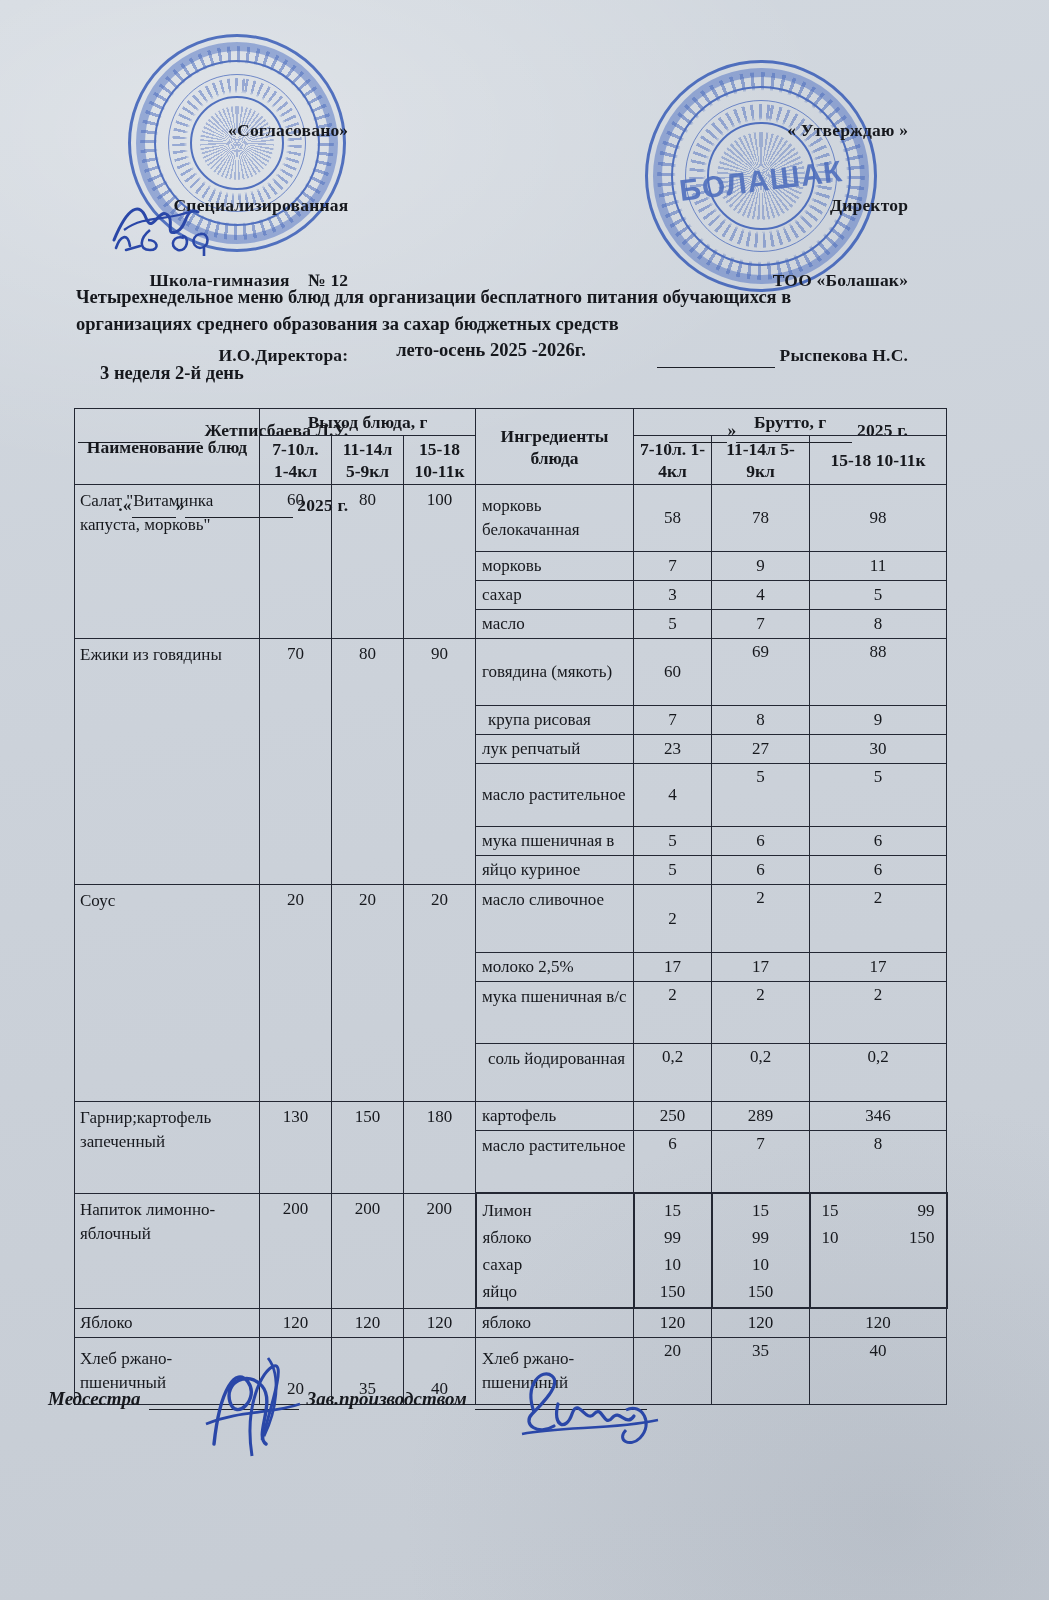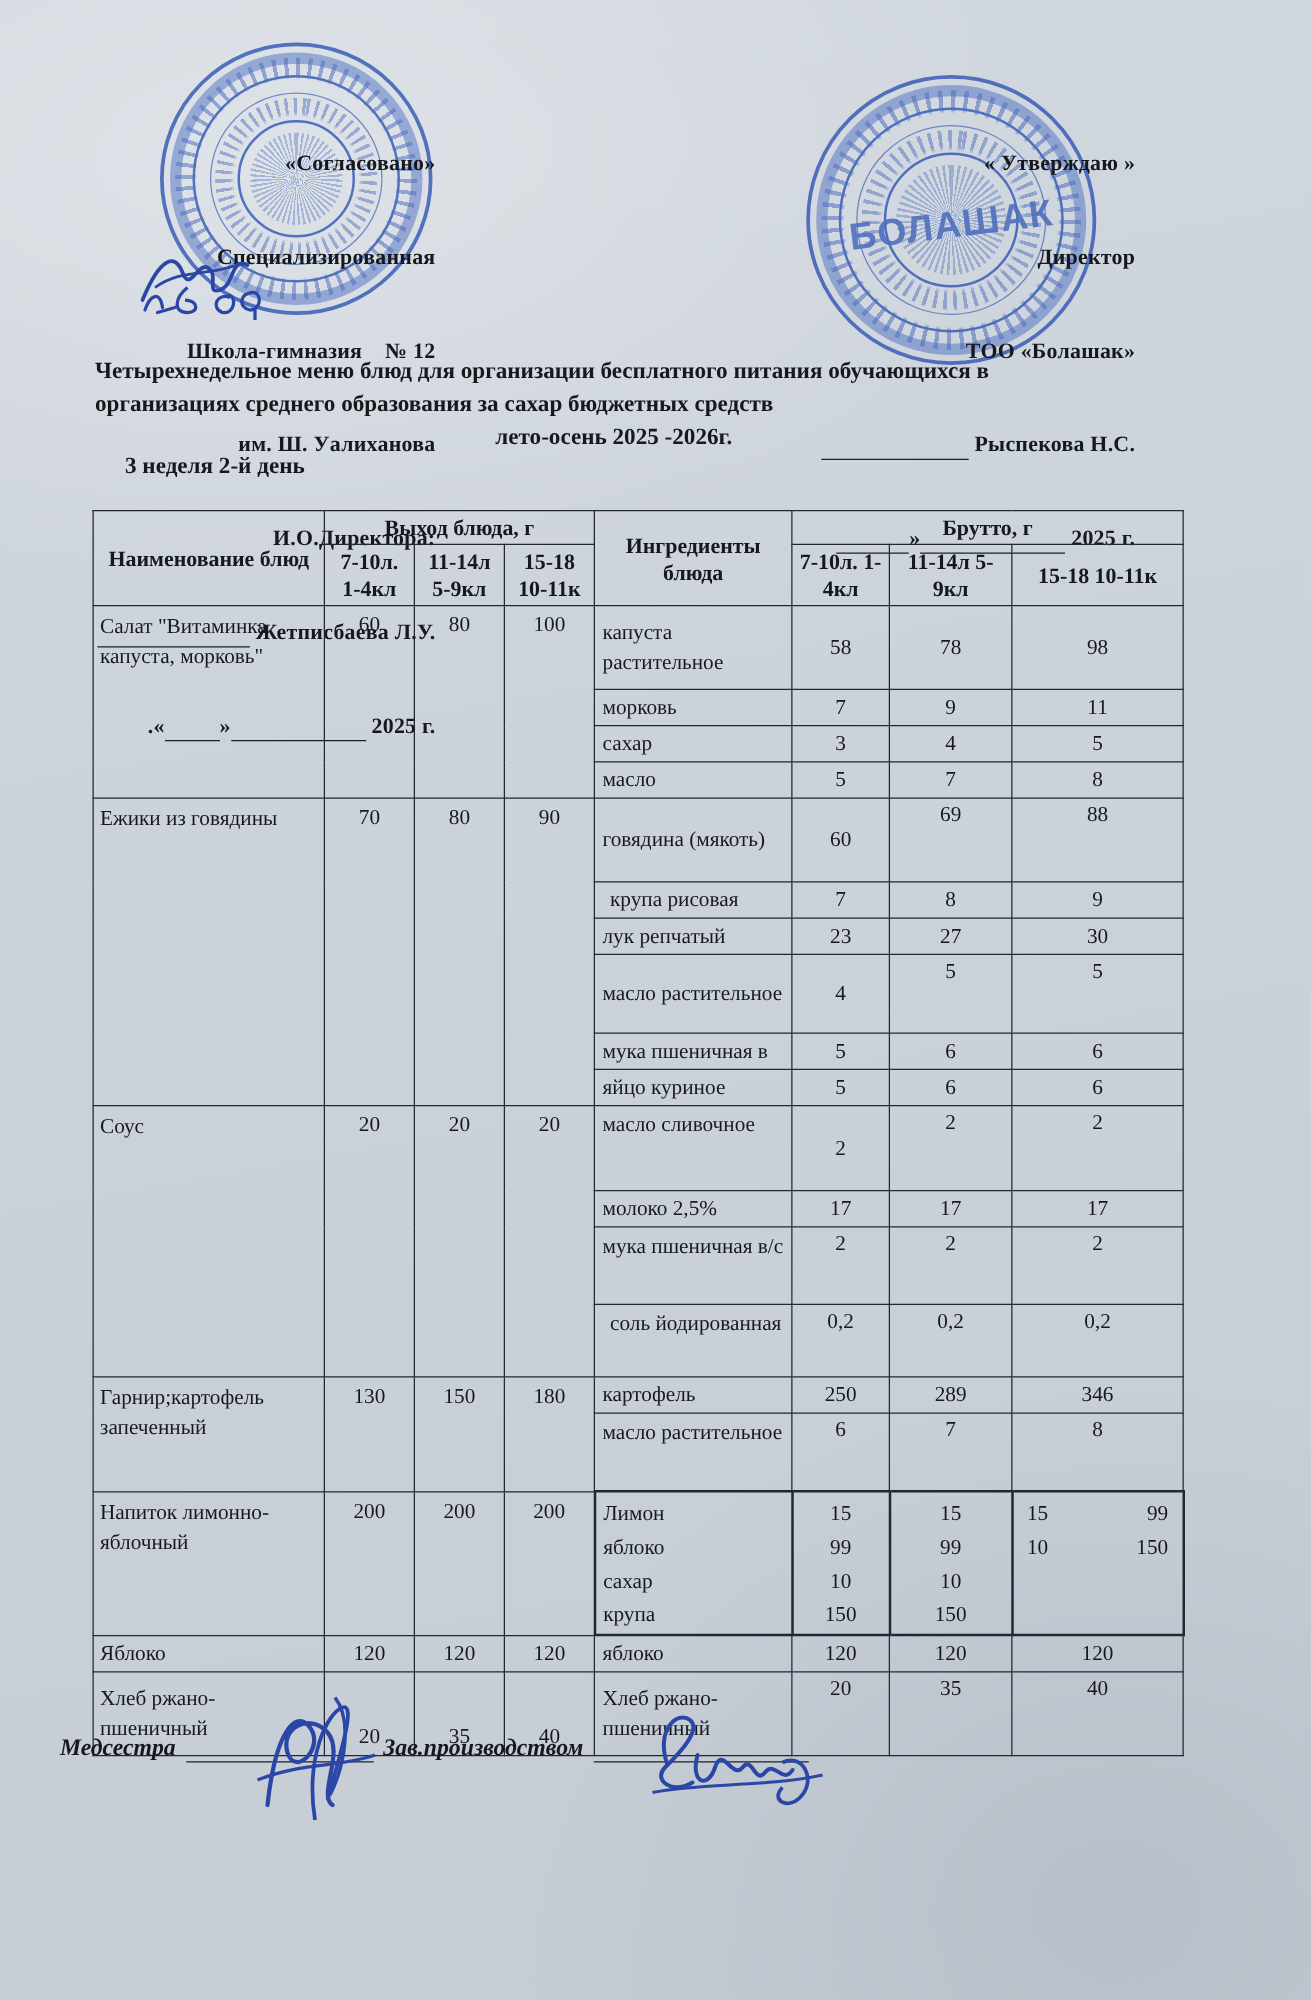--- a/index.html
+++ b/index.html
@@ -198,21 +198,20 @@
     <div class="txtring"></div>
       <div class="innertxt"></div>
       <div class="core"></div>
     <div class="brand">БОЛАШАК</div>
   </div>
 
   <div class="approval left">
     <span class="ln">«Согласовано»</span>
     <span class="ln">Специализированная</span>
     <span class="ln">Школа-гимназия    № 12</span>
-    <span class="ln">им. Ш. Уалиханова</span>
     <span class="ln">И.О.Директора:</span>
     <span class="ln"><span class="sigline" style="width:122px"></span> <span>Жетписбаева Л.У.</span></span>
     <span class="ln"><span>.«</span><span class="sigline" style="width:44px"></span><span>»</span><span class="sigline" style="width:108px"></span> <span>2025 г.</span></span>
   </div>
 
   <svg class="scrawl" style="left:106px; top:196px;" width="180" height="54" viewBox="0 0 180 54">
     <path d="M8 44 C22 10, 34 6, 40 22 C46 38, 52 14, 60 18 C70 23, 58 40, 70 36 C82 32, 78 10, 92 16" stroke="#2a47a8" stroke-width="3" fill="none" stroke-linecap="round"></path>
     <path d="M18 34 C40 18, 62 26, 88 14" stroke="#2a47a8" stroke-width="2.2" fill="none"></path>
   </svg>
   <svg class="scrawl" style="left:106px; top:222px;" width="150" height="36" viewBox="0 0 150 36">
@@ -264,21 +263,21 @@
         <th class="num nowrap-clip">15-18 10-11к</th>
       </tr>
     </thead>
     <tbody>
 
       <tr>
         <td class="name" rowspan="4" style="vertical-align:top;padding-top:4px">Салат "Витаминка капуста, морковь"</td>
         <td class="num" rowspan="4" style="vertical-align:top;padding-top:5px">60</td>
         <td class="num" rowspan="4" style="vertical-align:top;padding-top:5px">80</td>
         <td class="num" rowspan="4" style="vertical-align:top;padding-top:5px">100</td>
-        <td class="ingr" style="height:62px">капуста растительное</td>
+        <td class="ingr" style="height:62px">морковь белокачанная</td>
         <td class="num">58</td>
         <td class="num">78</td>
         <td class="num">98</td>
       </tr>
       <tr>
         <td class="ingr">морковь</td>
         <td class="num">7</td>
         <td class="num">9</td>
         <td class="num">11</td>
       </tr>
@@ -385,21 +384,21 @@
       <tr>
         <td class="name" style="vertical-align:top;padding-top:4px">Напиток лимонно-яблочный</td>
         <td class="num" style="vertical-align:top;padding-top:5px">200</td>
         <td class="num" style="vertical-align:top;padding-top:5px">200</td>
         <td class="num" style="vertical-align:top;padding-top:5px">200</td>
         <td class="ingr thick" style="vertical-align:top;padding-top:3px">
           <div class="stack">
             <div>Лимон</div>
             <div>яблоко</div>
             <div>сахар</div>
-            <div>крупа</div>
+            <div>яйцо</div>
           </div>
         </td>
         <td class="num thick" style="vertical-align:top;padding-top:3px">
           <div class="stack">
             <div>15</div>
             <div>99</div>
             <div>10</div>
             <div>150</div>
           </div>
         </td>

